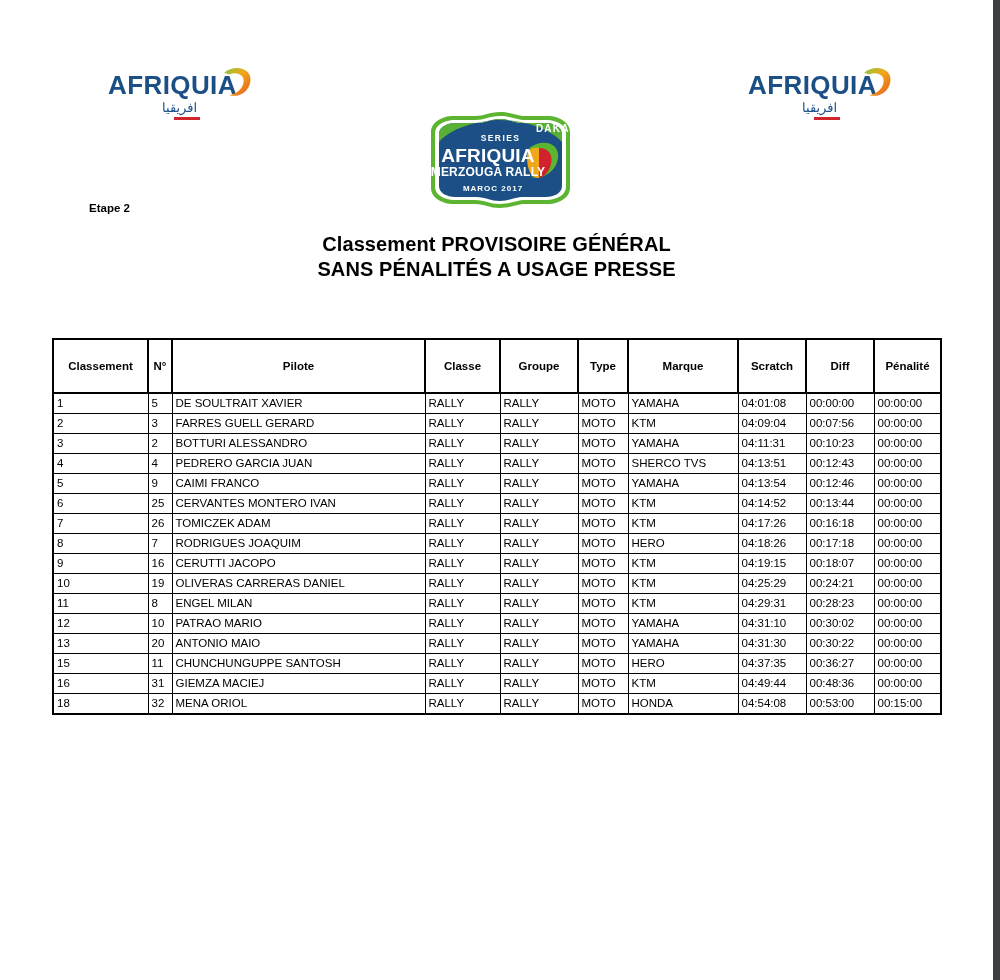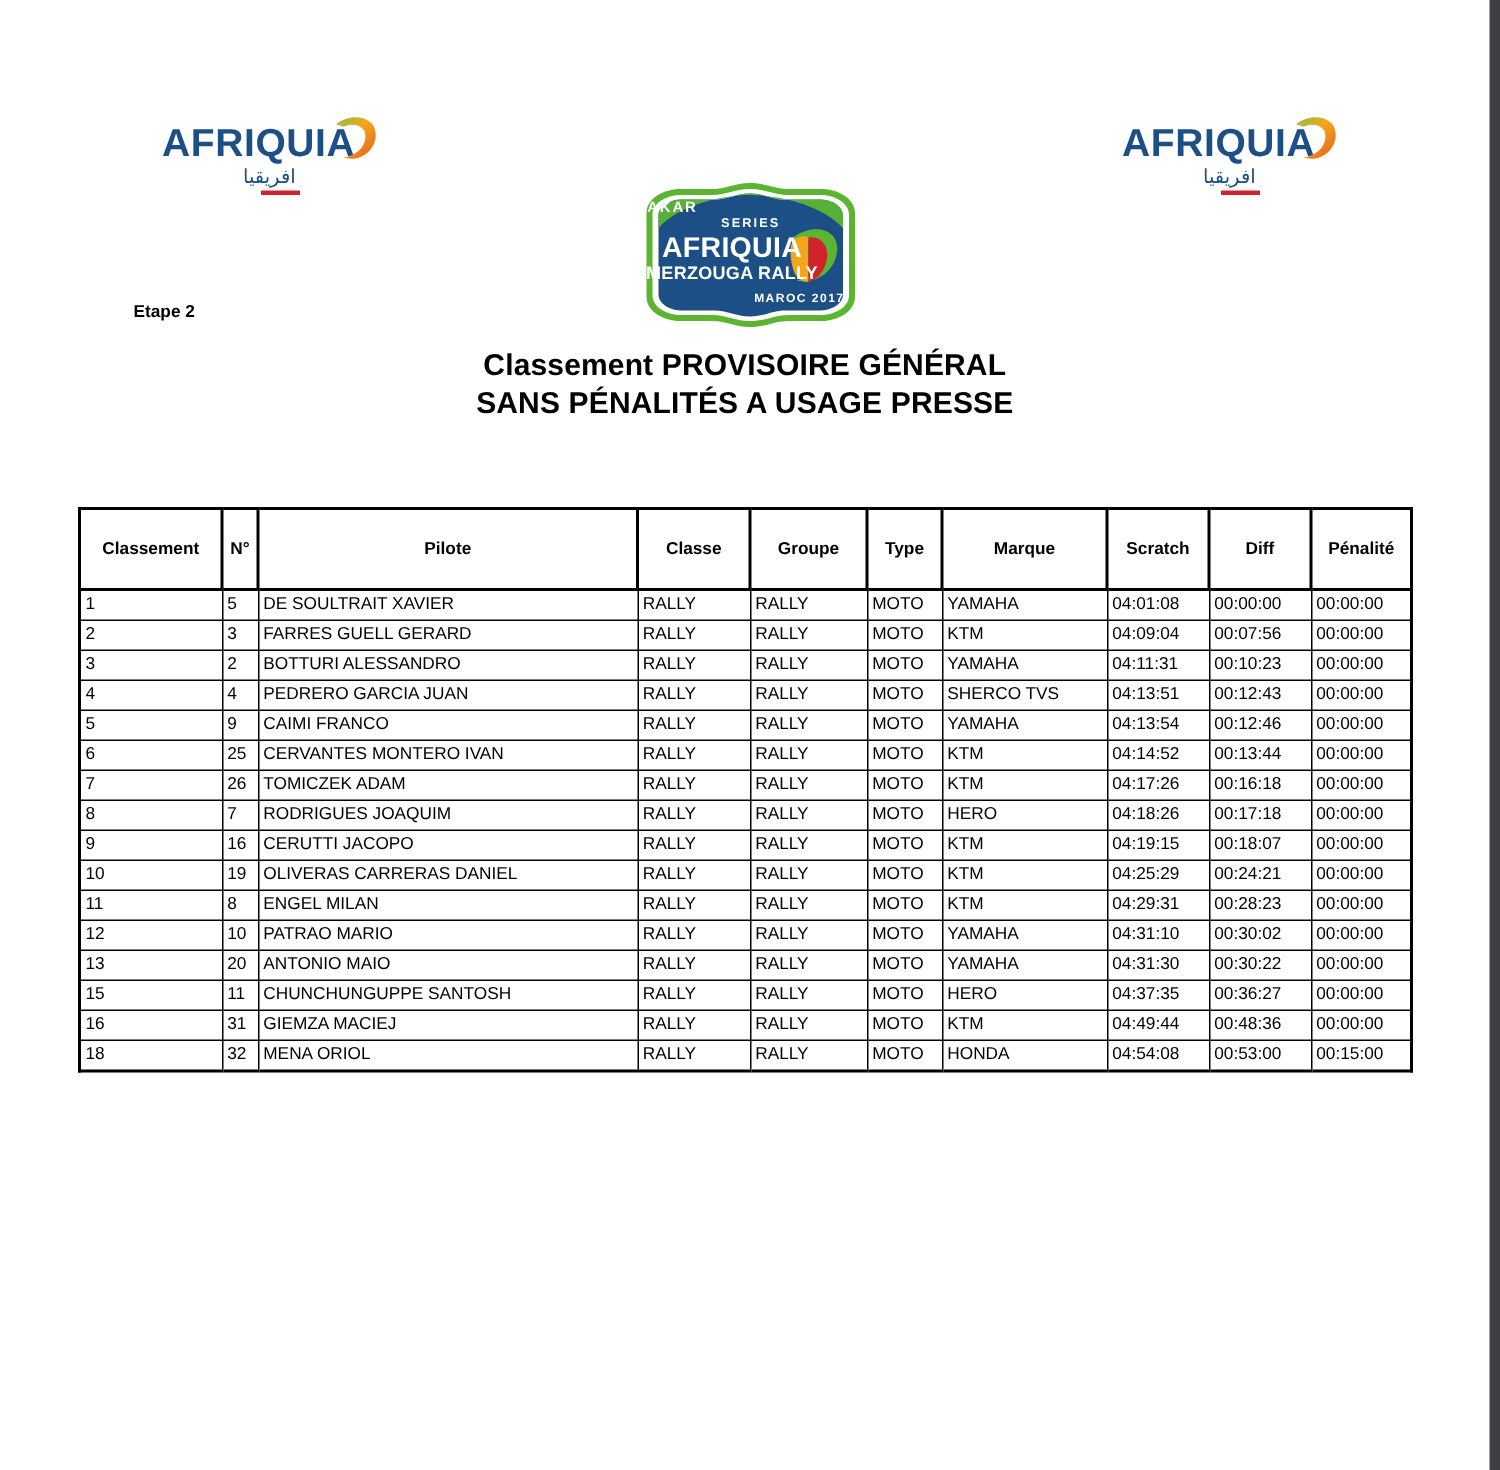--- a/index.html
+++ b/index.html
@@ -26,21 +26,21 @@
     position: absolute;
     right: 0; top: 0;
     width: 7px;
     height: 980px;
     background: #3c4043;
   }
 
   
   .logo-row {
     position: absolute;
-    left: 0; top: 62px;
+    left: 0; top: 52px;
     width: 792px;
     height: 100px;
   }
   .afriquia {
     position: absolute;
     width: 150px;
     height: 62px;
   }
   .afriquia.left  { left: 108px; top: 14px; }
   .afriquia.right { left: 748px; top: 14px; }
@@ -84,21 +84,21 @@
   .plate-text {
     position: absolute;
     left: 0; top: 0;
     width: 155px; height: 96px;
     pointer-events: none;
   }
   .pt-dakar {
     position: absolute;
     left: 0; top: 12px;
     width: 155px;
-    text-align: left;
+    text-align: right;
     font-size: 10px;
     font-weight: bold;
     color: #ffffff;
     letter-spacing: 1.2px;
     line-height: 9px;
   }
   .pt-series {
     position: absolute;
     left: 0; top: 21px;
     width: 155px;
@@ -125,21 +125,21 @@
     text-align: center;
     font-size: 12px;
     font-weight: bold;
     color: #ffffff;
     letter-spacing: 0.2px;
   }
   .pt-maroc {
     position: absolute;
     left: 0; top: 72px;
     width: 140px;
-    text-align: right;
+    text-align: center;
     font-size: 8px;
     font-weight: bold;
     color: #ffffff;
     letter-spacing: 1px;
   }
 
   
   .etape {
     position: absolute;
     left: 52px; top: 202px;

